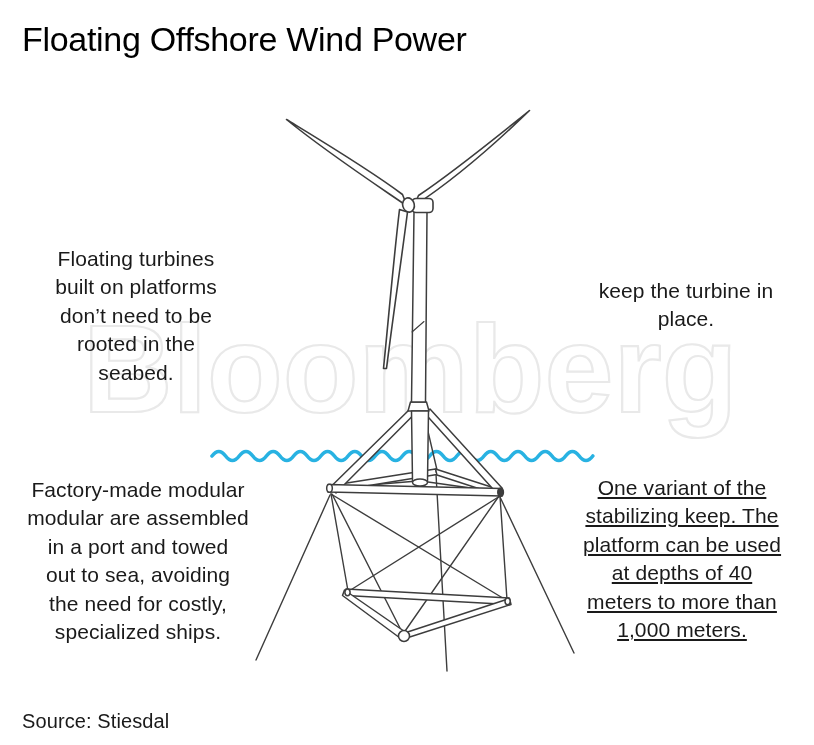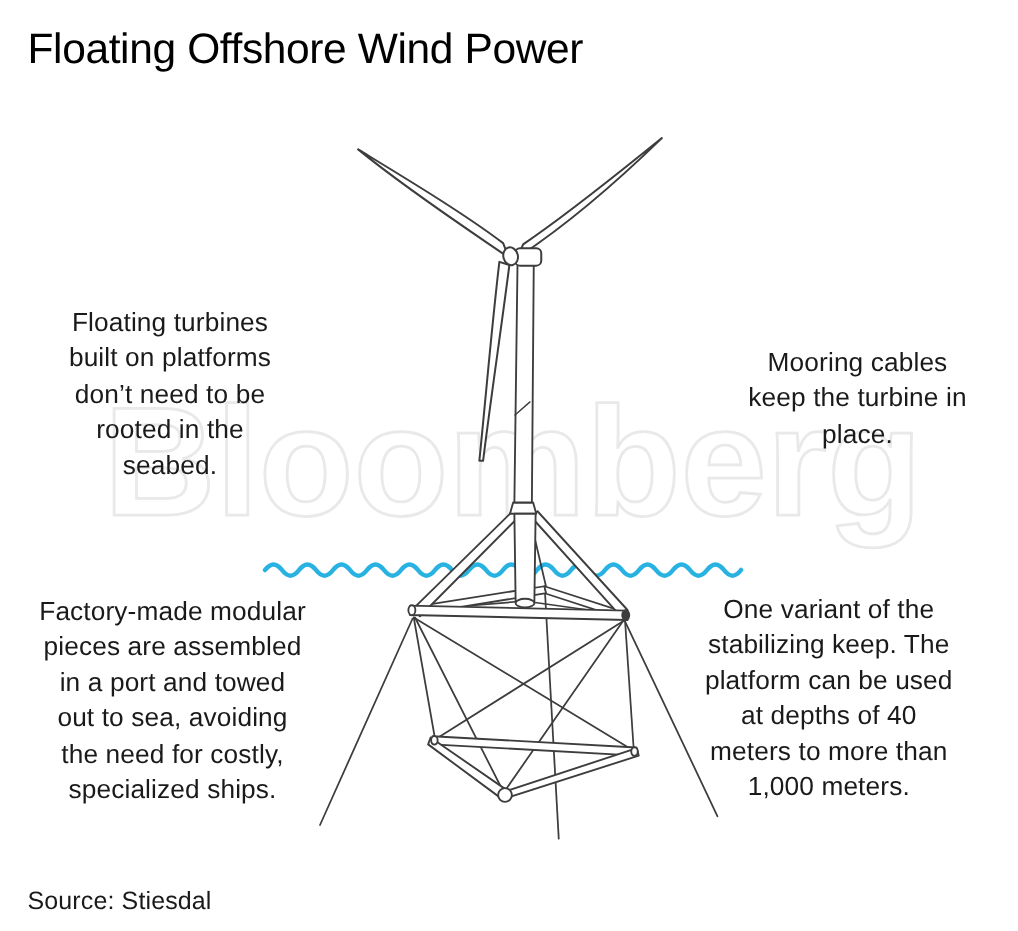--- a/index.html
+++ b/index.html
@@ -22,21 +22,21 @@
     z-index: 0;
   }
   .annotation {
     position: absolute; text-align: center;
     font-size: 21px; line-height: 28.4px; letter-spacing: 0.1px;
     z-index: 2;
   }
   #ann-floating { left: 16px;  top: 245px; width: 240px; }
   #ann-mooring  { left: 561px; top: 277px; width: 250px; }
   #ann-factory  { left: 13px;  top: 476px; width: 250px; }
-  #ann-variant  { left: 535px; top: 474px; width: 256px; }
+  #ann-variant  { left: 554px; top: 474px; width: 256px; text-decoration: underline; }
   .source {
     position: absolute; left: 22px; top: 710px;
     font-size: 20px; letter-spacing: 0.1px;
     z-index: 2;
   }
   .wm-text {
     font-family: "Liberation Sans", sans-serif;
     font-weight: 700;
     font-size: 124px;
     fill: none;
@@ -127,28 +127,27 @@
 
 <div class="annotation" id="ann-floating">
   <div>Floating turbines</div>
   <div>built on platforms</div>
   <div>don’t need to be</div>
   <div>rooted in the</div>
   <div>seabed.</div>
 </div>
 
 <div class="annotation" id="ann-mooring">
-  <div>Mooring cables</div>
   <div>keep the turbine in</div>
   <div>place.</div>
 </div>
 
 <div class="annotation" id="ann-factory">
   <div>Factory-made modular</div>
-  <div>pieces are assembled</div>
+  <div>modular are assembled</div>
   <div>in a port and towed</div>
   <div>out to sea, avoiding</div>
   <div>the need for costly,</div>
   <div>specialized ships.</div>
 </div>
 
 <div class="annotation" id="ann-variant">
   <div>One variant of the</div>
   <div>stabilizing keep. The</div>
   <div>platform can be used</div>

